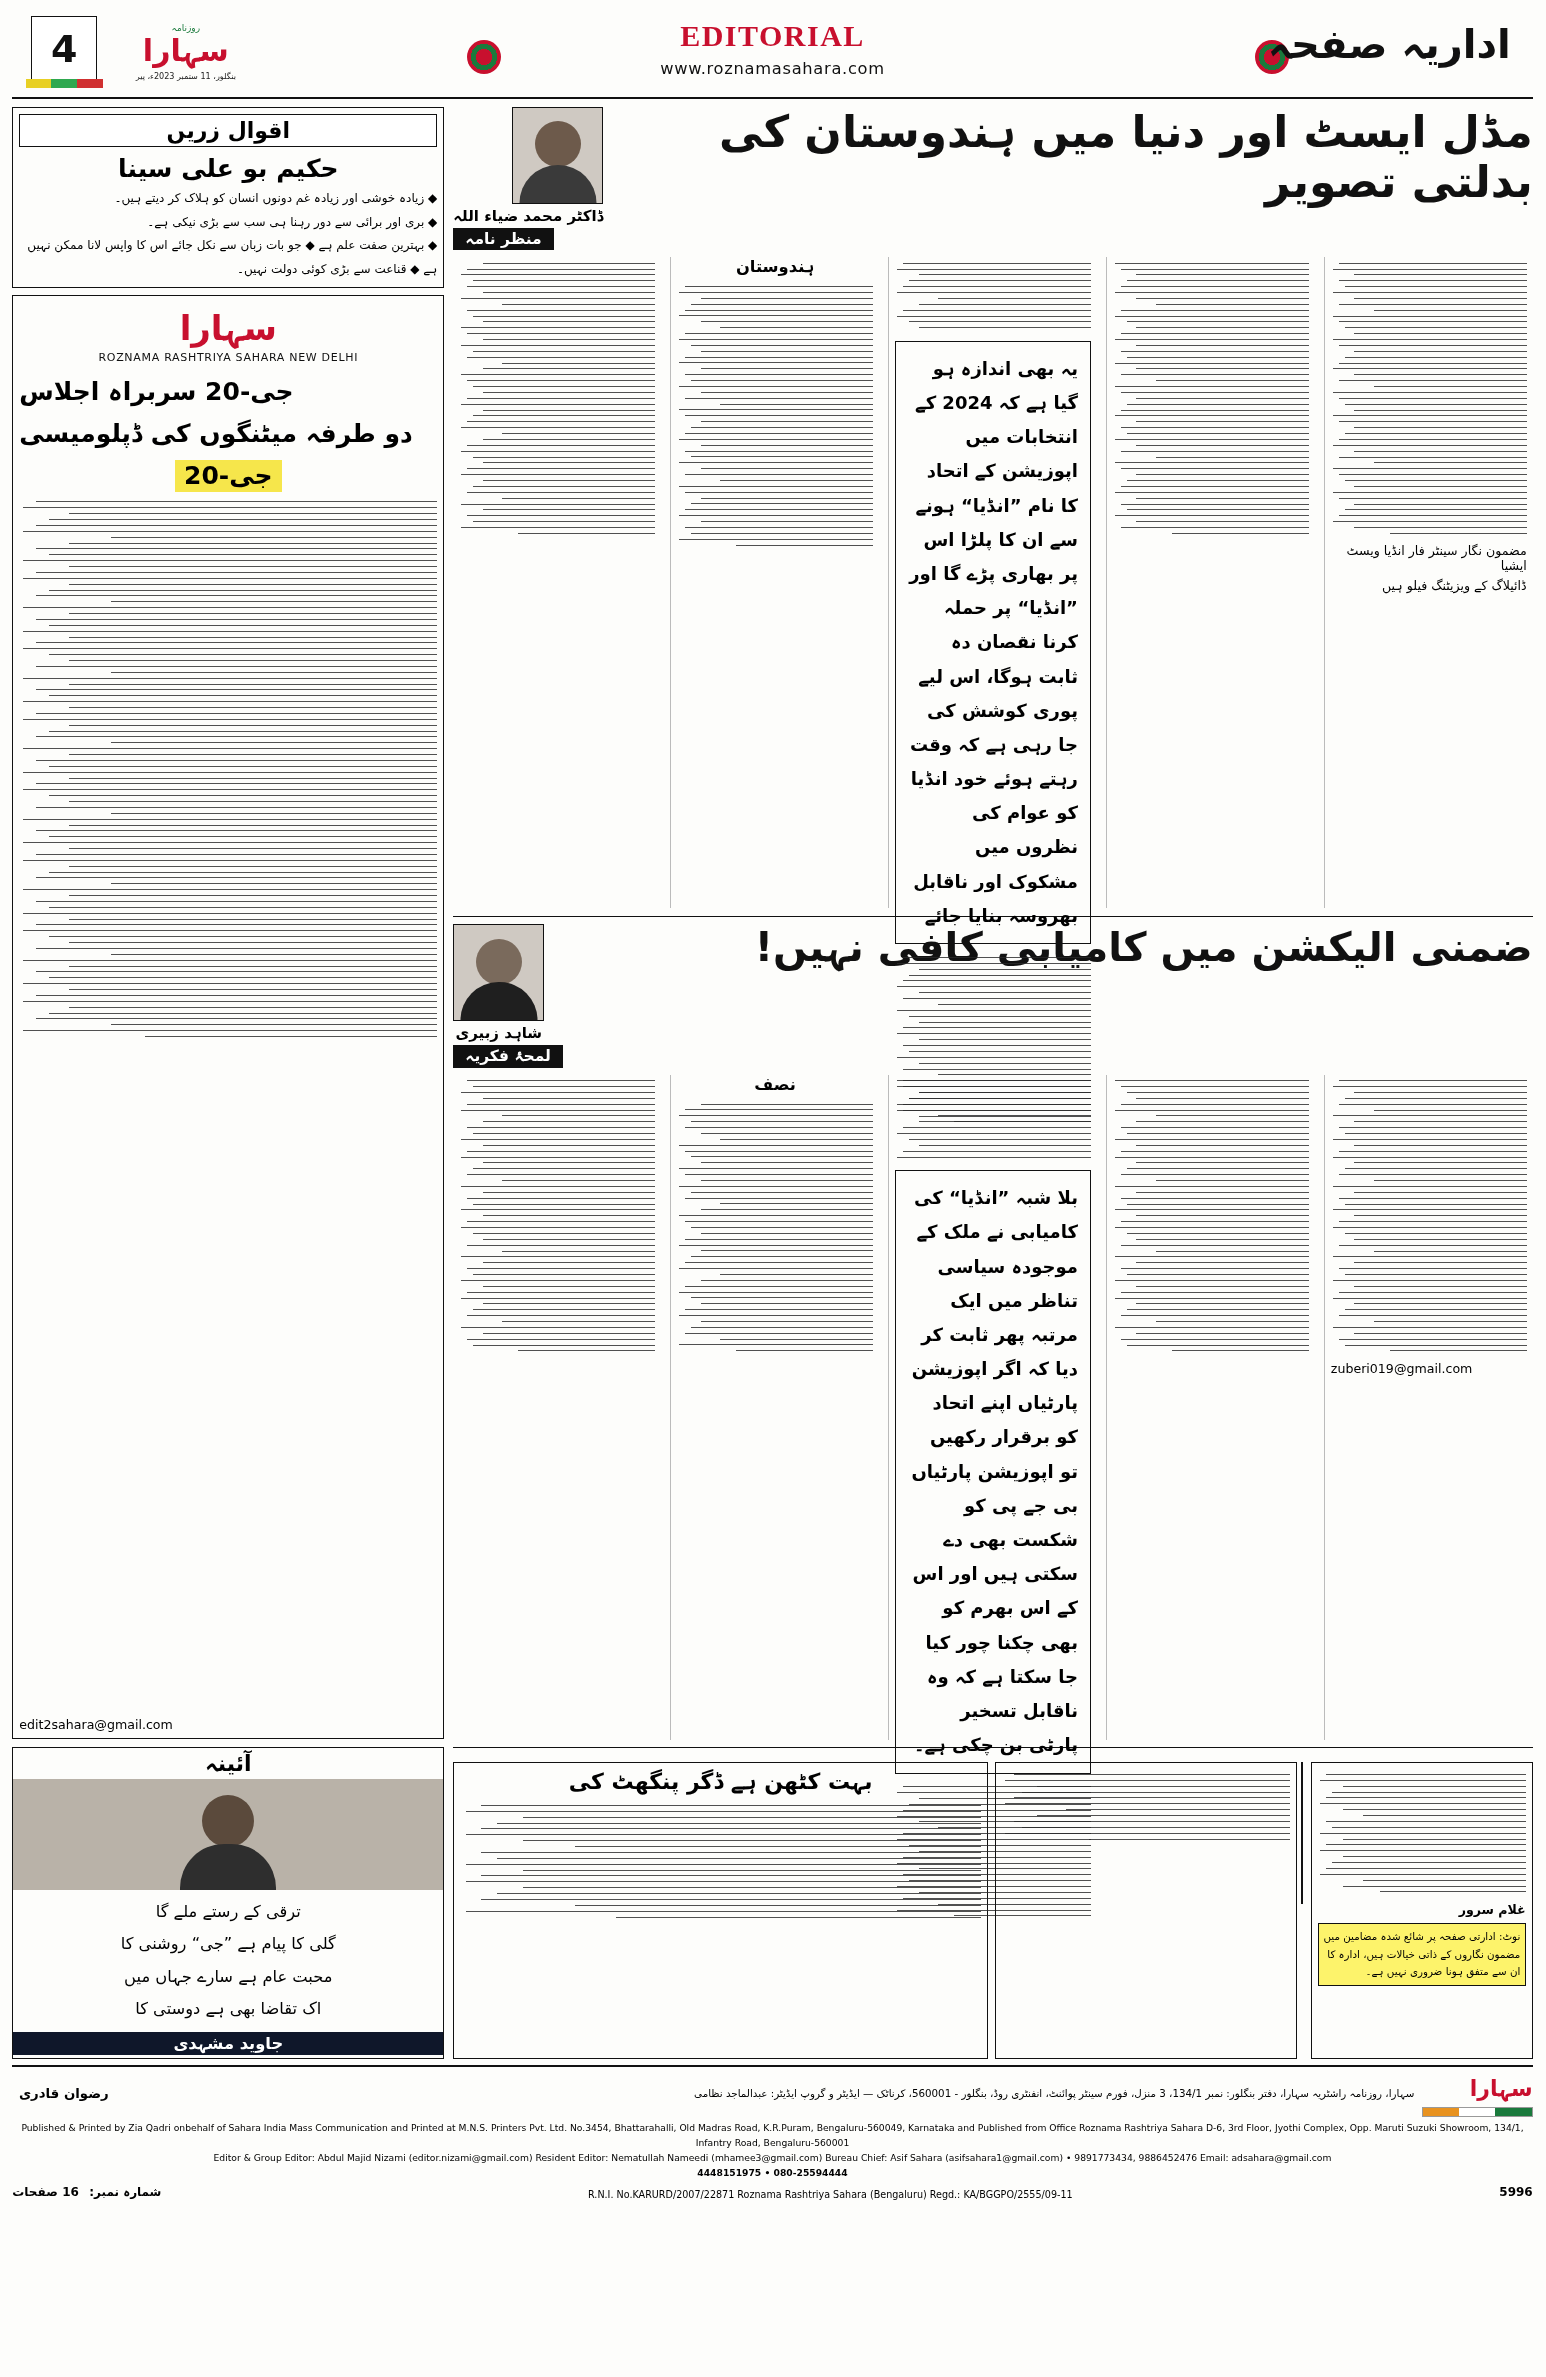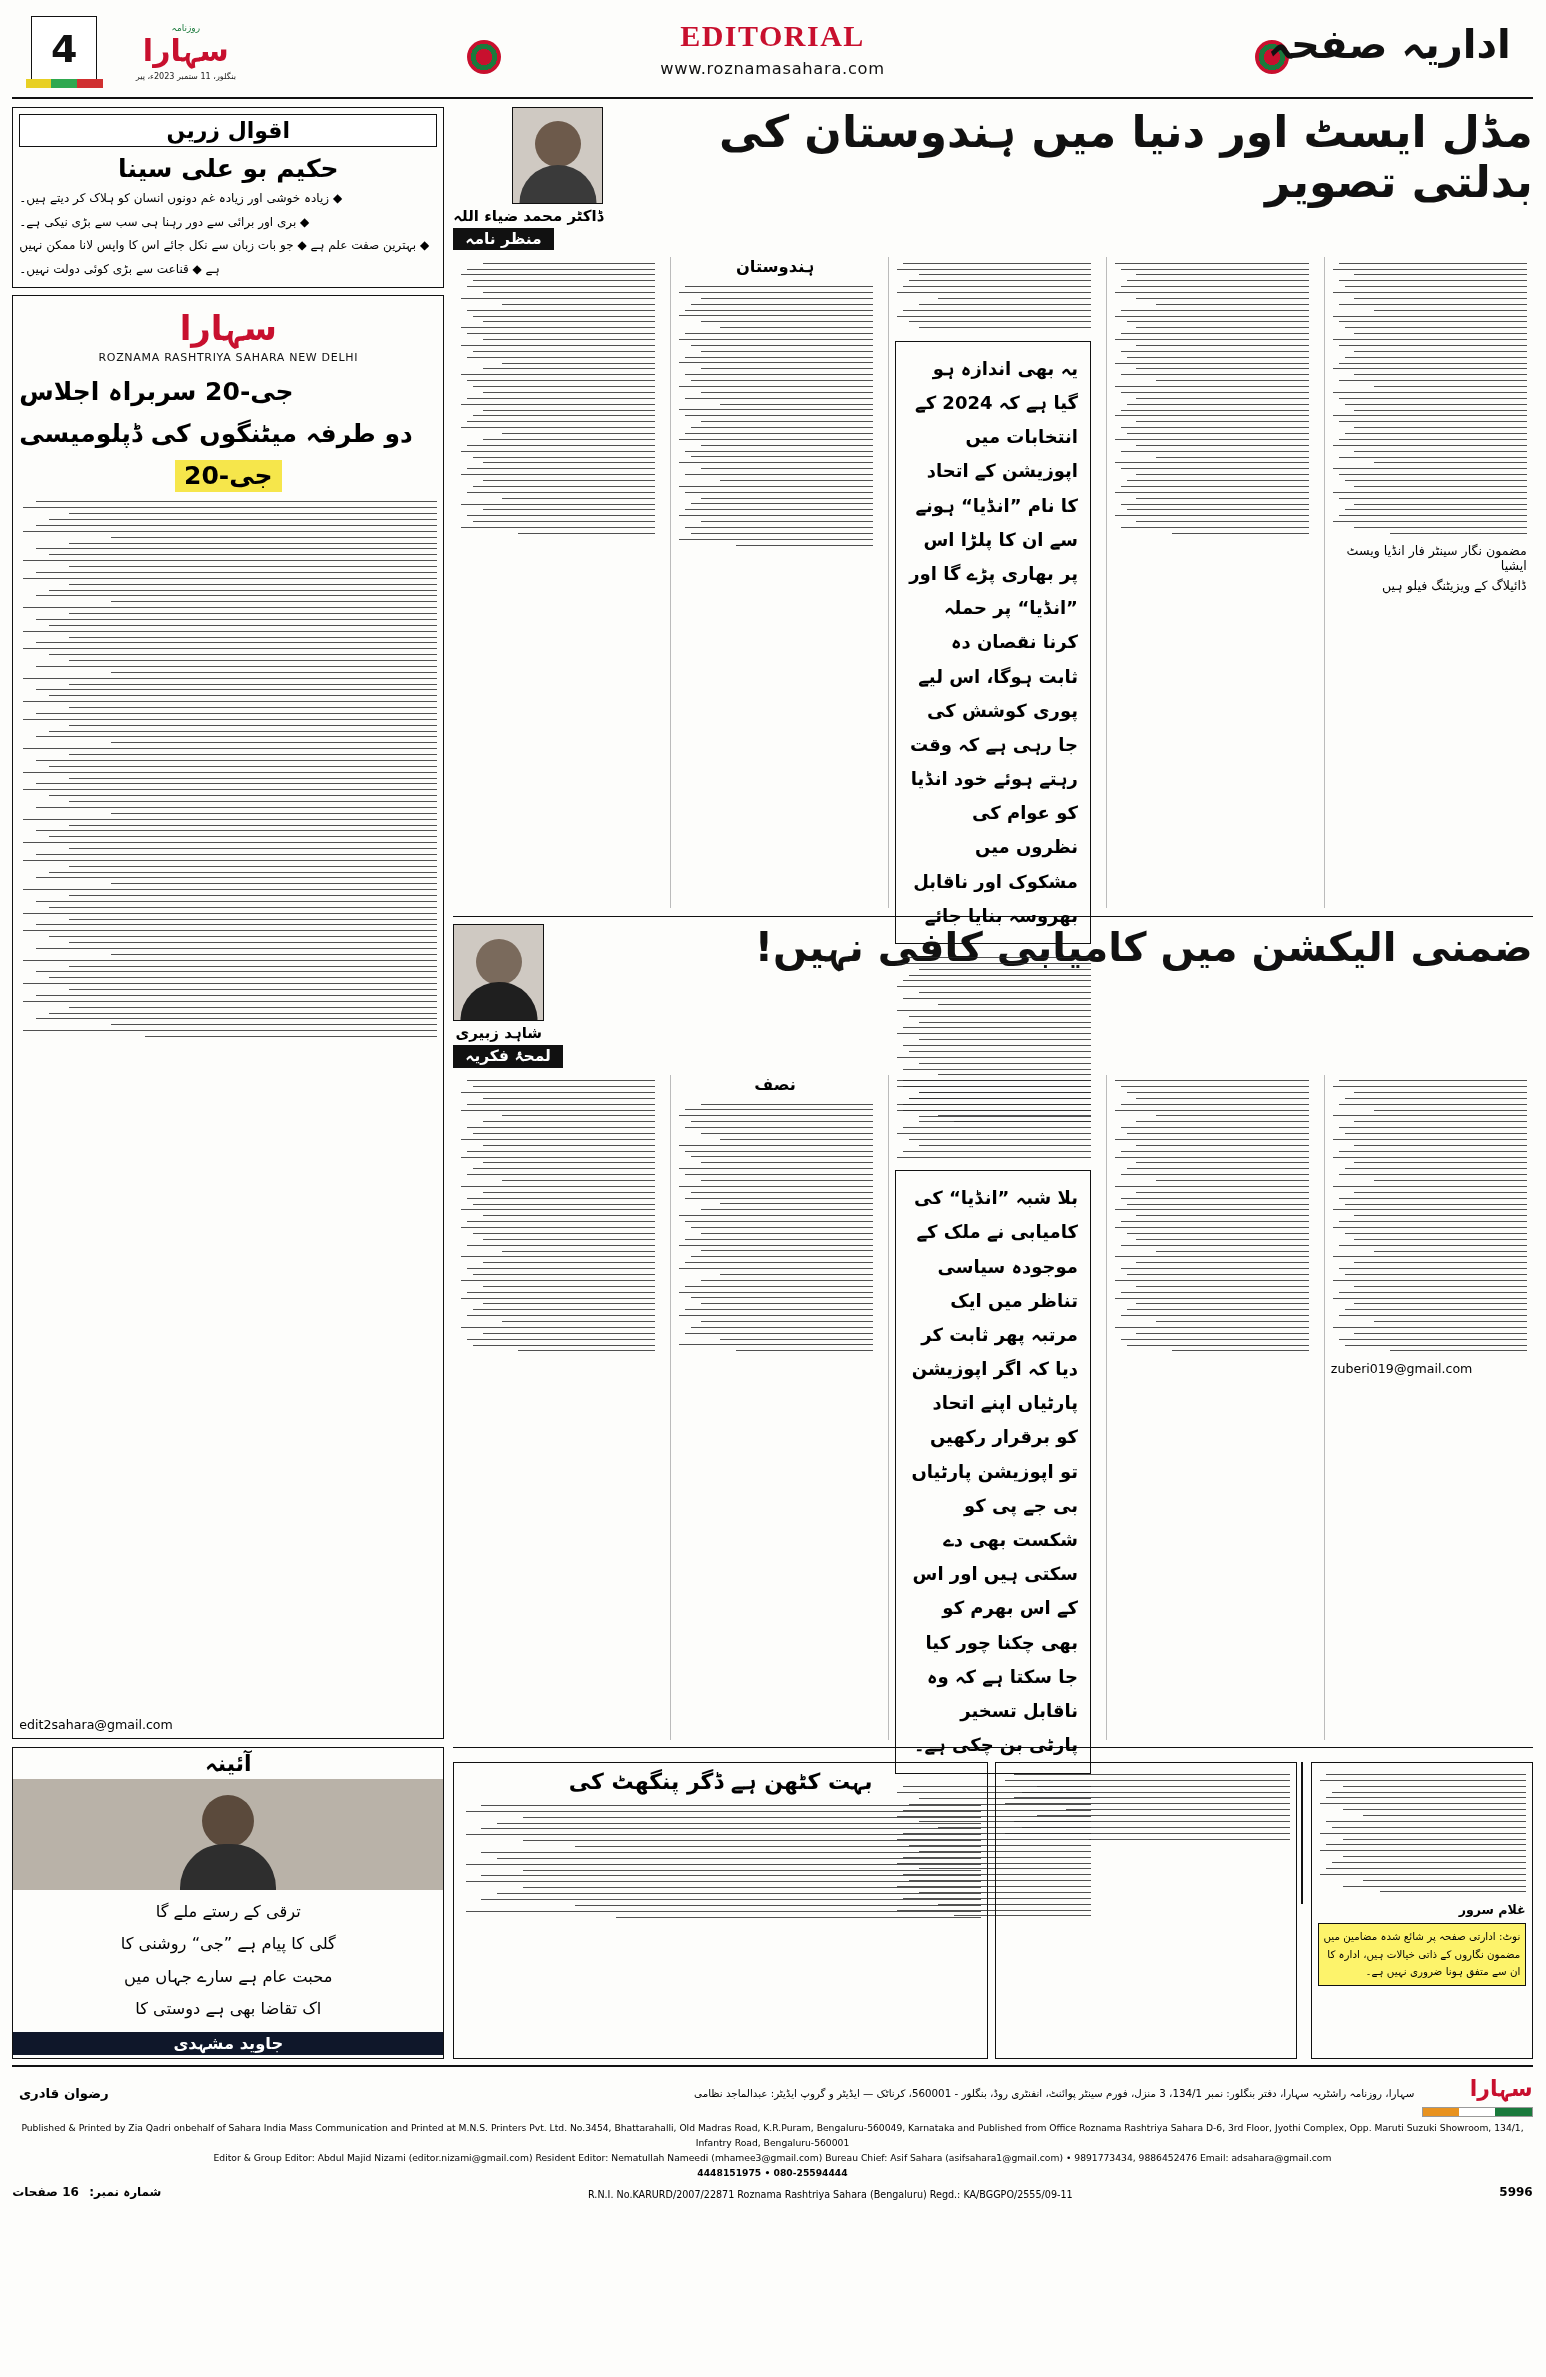--- a/index.html
+++ b/index.html
@@ -57,21 +57,21 @@
   .col{flex:1;padding:0 6px;border-left:0.7px solid #bbb;}
   .col:last-child{border-left:none;}
   .pullquote{border:1.5px solid #111;padding:10.3px 12px;margin:7.4px 0;}
   .pullquote .pq-text{font-size:18px;line-height:1.9;text-align:right;font-weight:bold;}
   .credit{font-size:12.6px;text-align:left;direction:ltr;padding-top:4.4px;}
   .credit-ur{font-size:12.6px;text-align:right;padding-top:4.4px;}
   
   .rbox{border:1.5px solid #111;padding:6px;}
   .rbox-title{background:#fff;border:1.5px solid #111;text-align:center;font-size:22px;font-weight:bold;padding:3px 0;}
   .aqwal-name{text-align:center;font-size:25px;font-weight:bold;margin:7.4px 0 4.4px;}
-  .bullets{font-size:12px;line-height:1.95;text-align:left;}
+  .bullets{font-size:12px;line-height:1.95;text-align:right;}
   .ad-logo{display:flex;flex-direction:column;align-items:center;gap:3px;padding:6px 0;}
   .ad-logo .big{font-size:34px;font-weight:bold;color:#c8102e;}
   .ad-logo .lat{font-size:11px;letter-spacing:0.7px;color:#111;}
   .g20head{font-size:25px;font-weight:bold;text-align:left;line-height:1.35;margin:4.4px 0;}
   .g20badge{background:#f6e64b;display:inline-block;padding:1.5px 9px;font-size:25px;font-weight:bold;}
   .rtext{font-size:11px;line-height:1.9;text-align:justify;}
   .mail{font-size:12.6px;direction:ltr;text-align:left;padding-top:4.4px;}
   
   .bottom{display:flex;gap:7.4px;margin-top:6px;height:310px;}
   .bcell{border:1.5px solid #111;padding:6px;box-sizing:border-box;}

